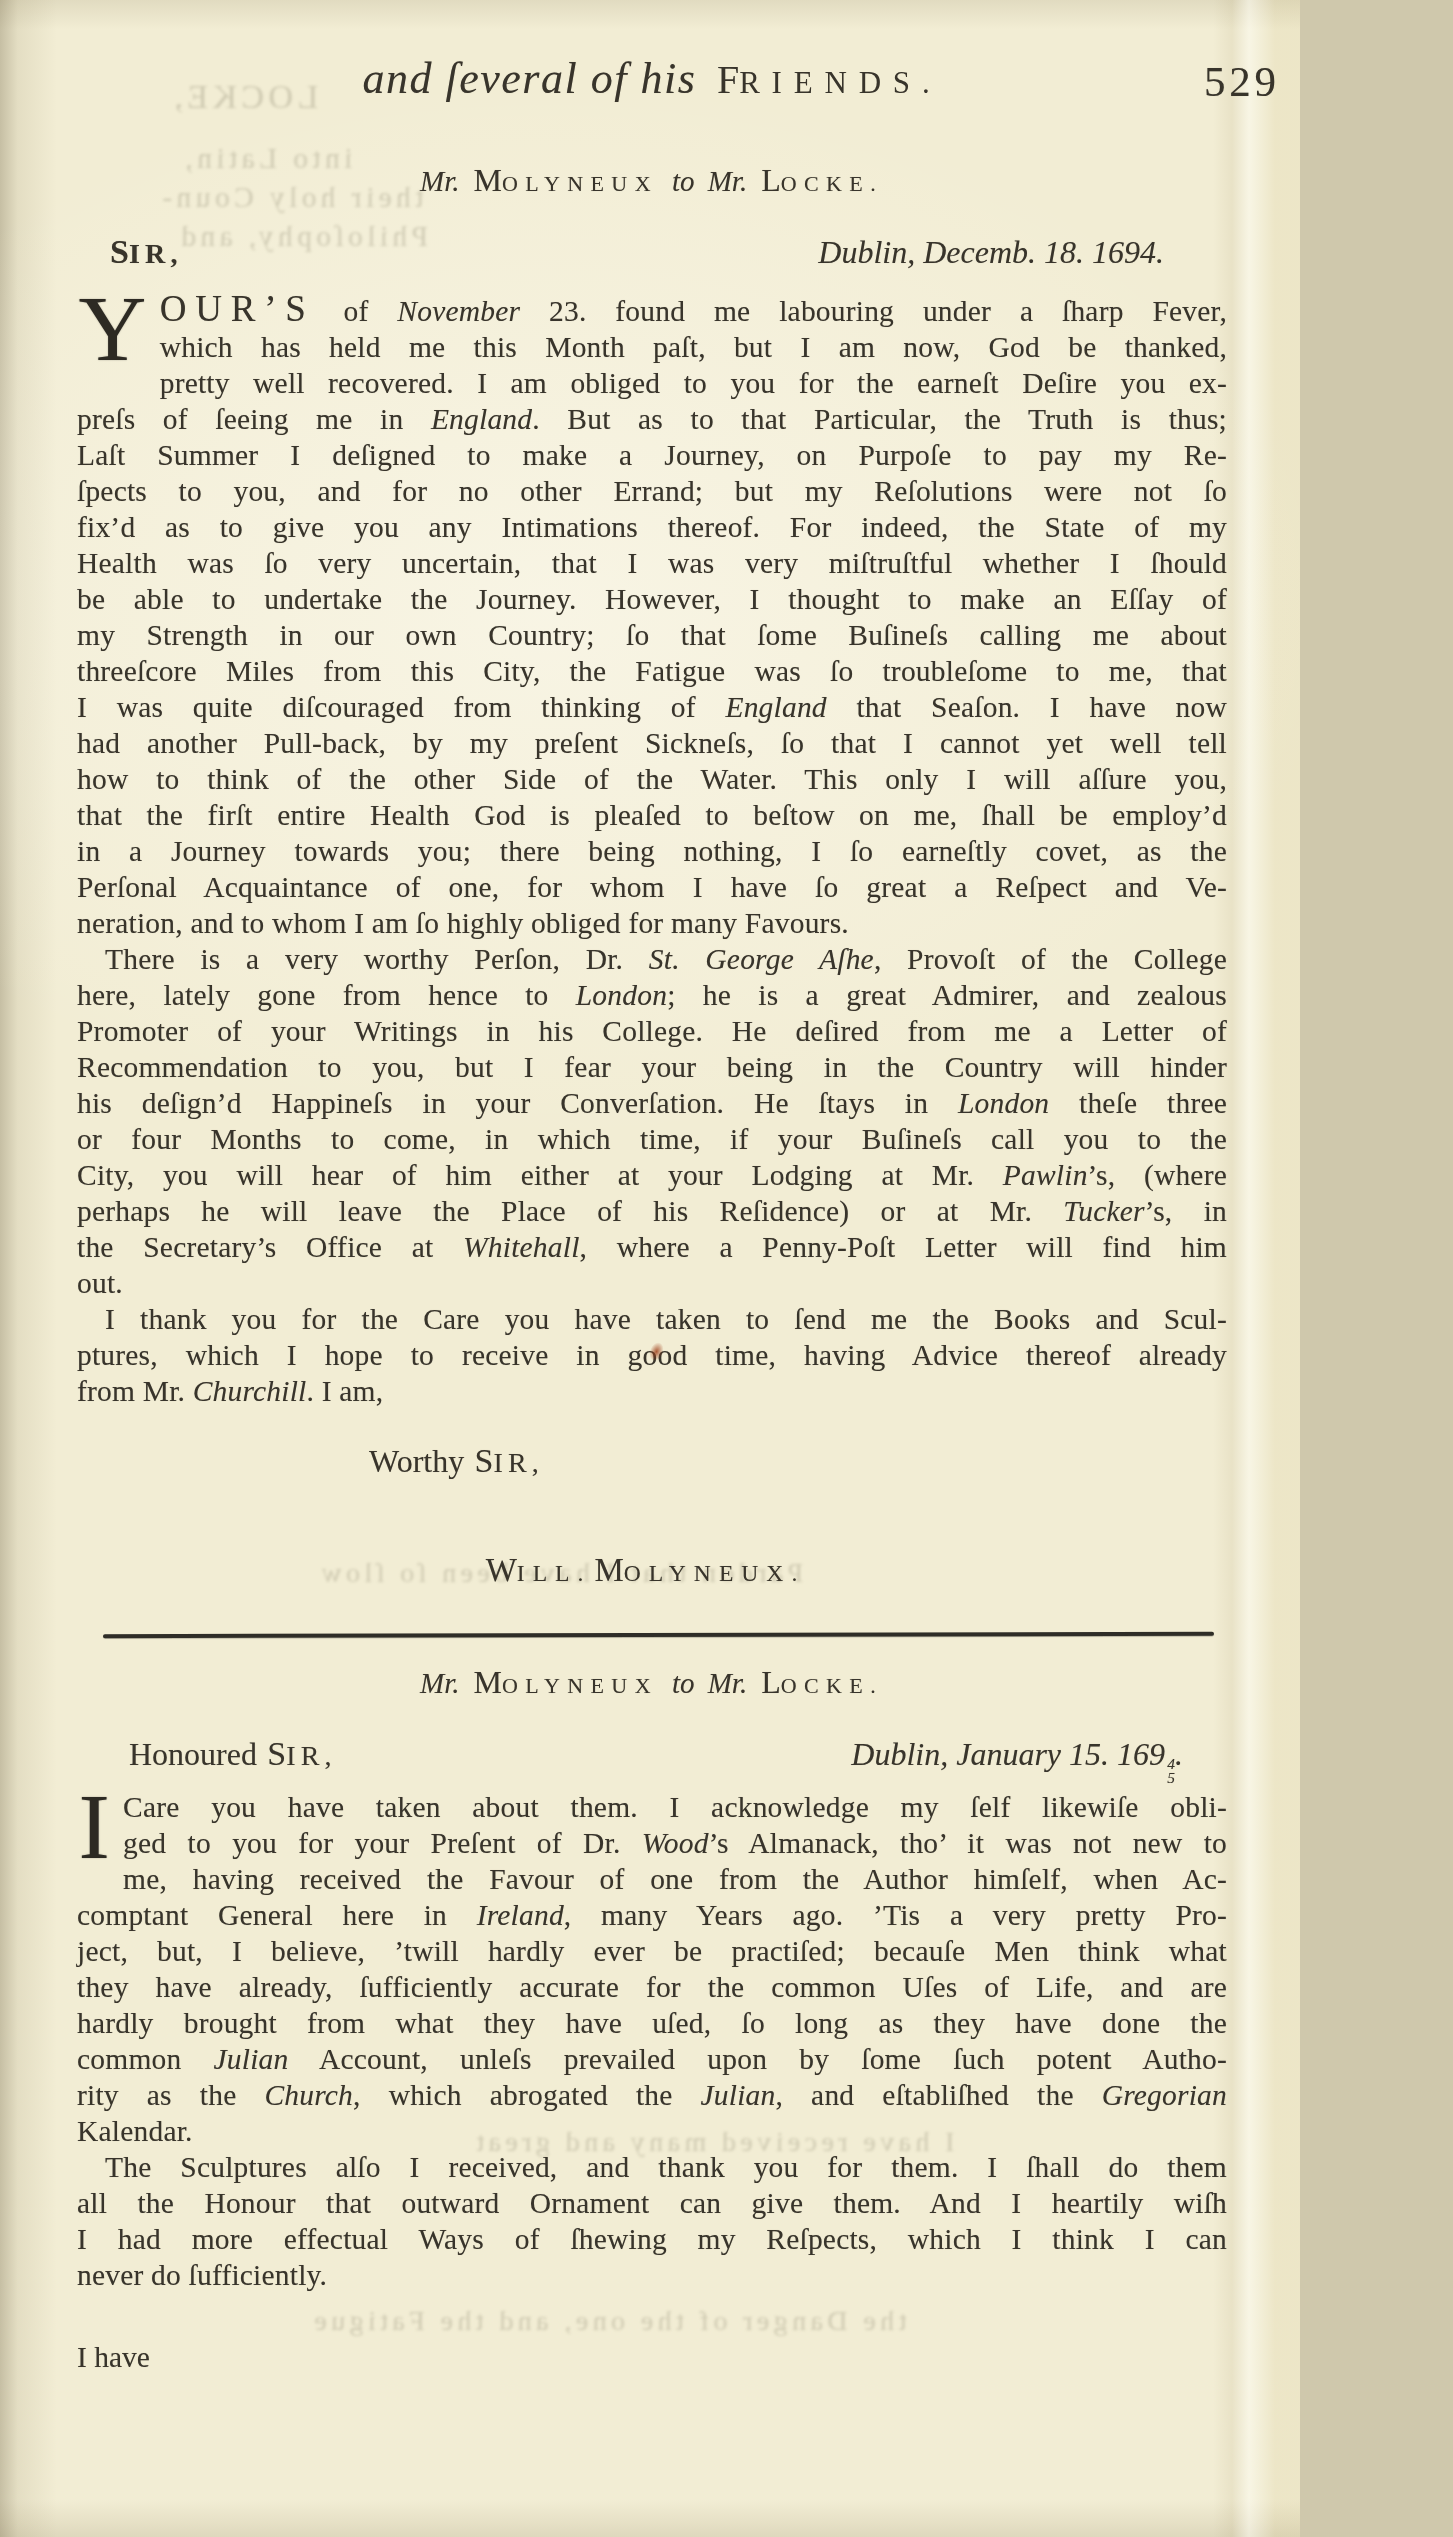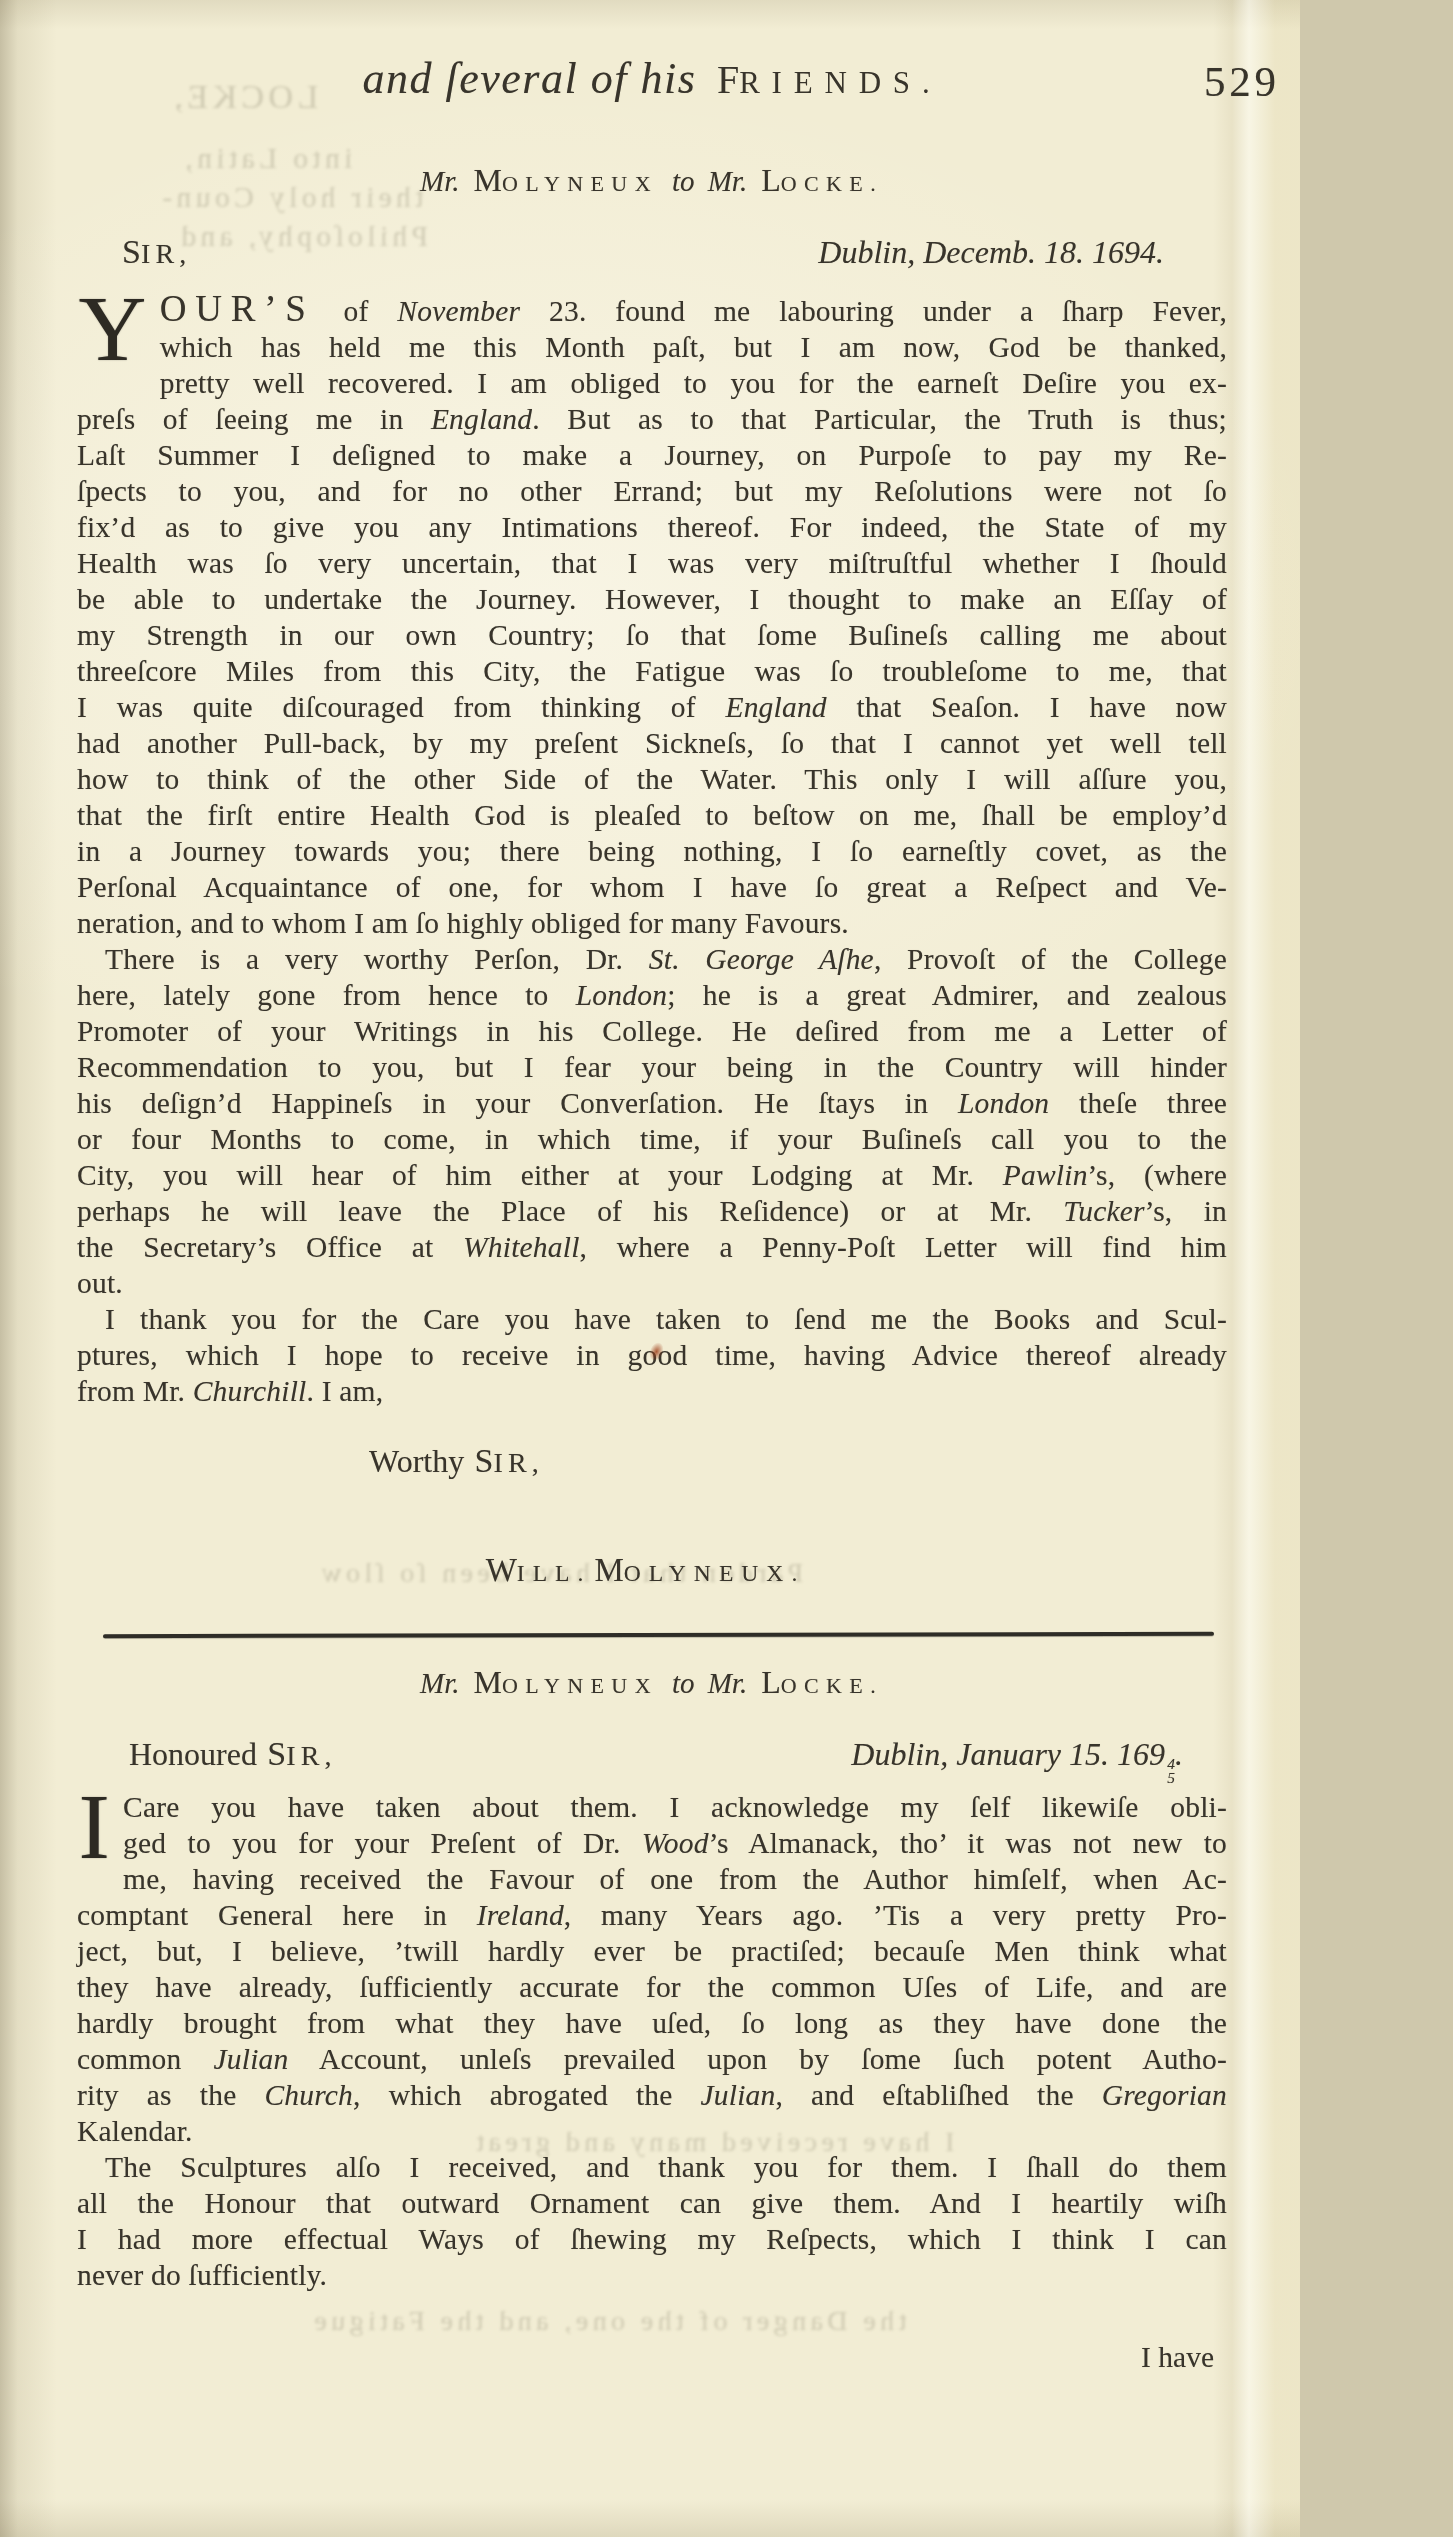--- a/index.html
+++ b/index.html
@@ -28,21 +28,21 @@
   .ltr-heading{position:absolute;left:77px;width:1150px;text-align:center;white-space:nowrap;text-shadow:0 0 0.7px rgba(56,52,43,0.3);}
   #heading1{top:162px;}
   #heading2{top:1664px;}
   .h-it{font-style:italic;font-size:29px;margin:0 6.6px;}
   .h-name{margin:0 7.4px;}
   .h-name .bc{font-size:32px;}
   .h-name .sm{font-size:22px;letter-spacing:7.4px;}
   
   .salutation{position:absolute;left:77px;width:1150px;display:flex;justify-content:space-between;align-items:baseline;font-size:32px;text-shadow:0 0 0.7px rgba(56,52,43,0.3);}
   #salutation1{top:233px;}
-  #salutation1 .sal-left{margin-left:45px;}
+  #salutation1 .sal-left{margin-left:33px;font-weight:bold;}
   #salutation1 .dateline{margin-right:63px;}
   #salutation2{top:1735px;}
   #salutation2 .sal-left{margin-left:52px;}
   #salutation2 .dateline{margin-right:44px;}
   .sal-sir .bc{font-size:34px;}
   .sal-sir .sm{font-size:28px;letter-spacing:5.2px;}
   .sal-prefix{margin-right:10.3px;}
   .dateline{font-style:italic;font-size:32px;white-space:nowrap;}
   .frac{display:inline-flex;flex-direction:column;align-items:center;vertical-align:-4.4px;font-size:15.5px;line-height:14px;margin-left:2.2px;font-style:italic;}
   
@@ -60,21 +60,21 @@
     transform:rotate(22deg);}
   
   #closing-worthy{position:absolute;top:1442px;left:369px;font-size:32px;text-shadow:0 0 0.7px rgba(56,52,43,0.3);}
   #closing-servant{position:absolute;top:1498px;left:483px;font-style:italic;font-size:31px;text-shadow:0 0 0.7px rgba(56,52,43,0.3);}
   #signature{position:absolute;top:1552px;left:77px;width:1137px;text-align:center;white-space:nowrap;text-shadow:0 0 0.7px rgba(56,52,43,0.3);}
   #signature .bc{font-size:33px;}
   #signature .sm{font-size:23.6px;letter-spacing:8px;}
   
   #rule{position:absolute;top:1633px;left:103px;width:1111px;height:4.4px;background:#2f2d27;border-radius:2.2px;transform:rotate(-0.12deg);box-shadow:0 0.7px 0.7px rgba(47,45,39,0.35);}
   
-  #catchword{position:absolute;top:2341px;left:77px;width:1137px;text-align:right;font-size:29.5px;text-shadow:0 0 0.7px rgba(56,52,43,0.3);}
+  #catchword{position:absolute;top:2341px;left:77px;width:1137px;font-size:29.5px;text-shadow:0 0 0.7px rgba(56,52,43,0.3);}
   
   .ghost{position:absolute;color:#7d7860;opacity:0.30;filter:blur(1.8px);transform:scaleX(-1);letter-spacing:4.4px;white-space:nowrap;}
 </style>
 </head>
 <body>
 
 <div class="page">
 
   <div id="ghosts">
       <span class="ghost" style="left: 170px; top: 78px; font-size: 34px;">LOCKE,</span>

